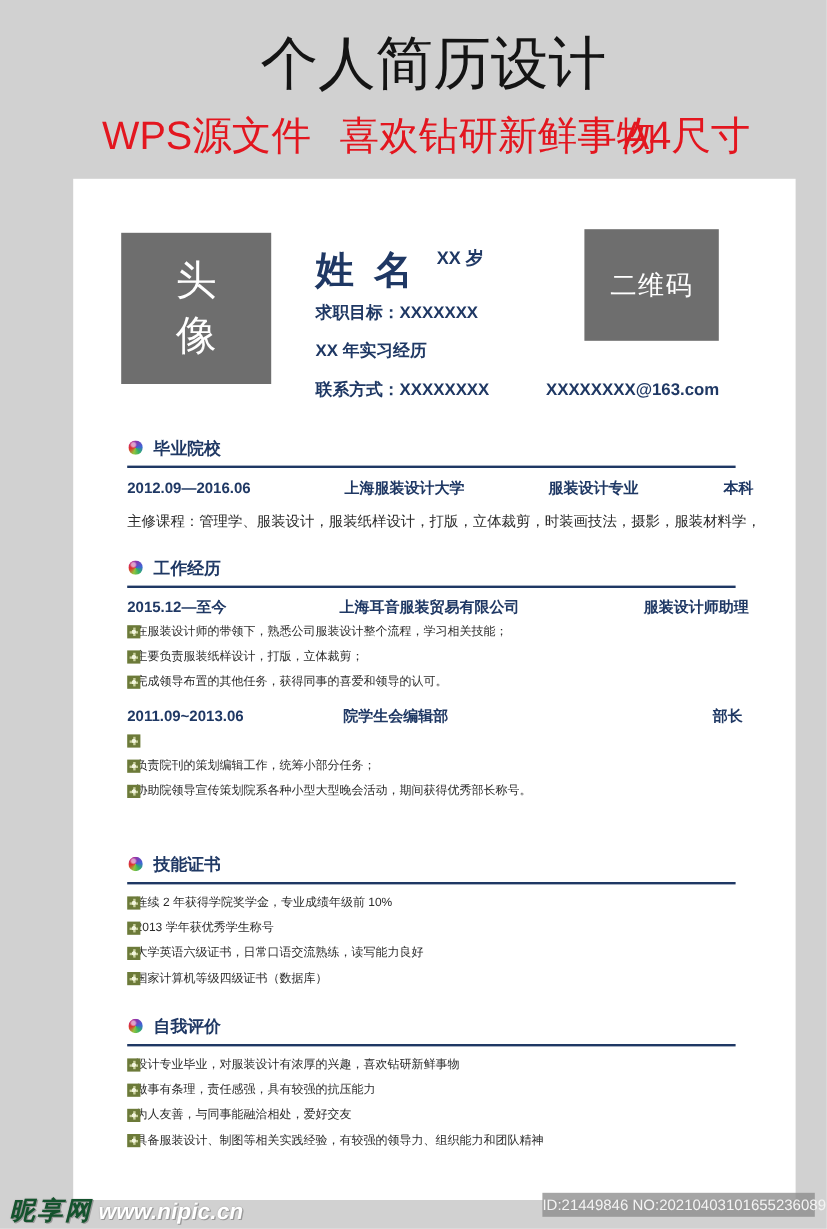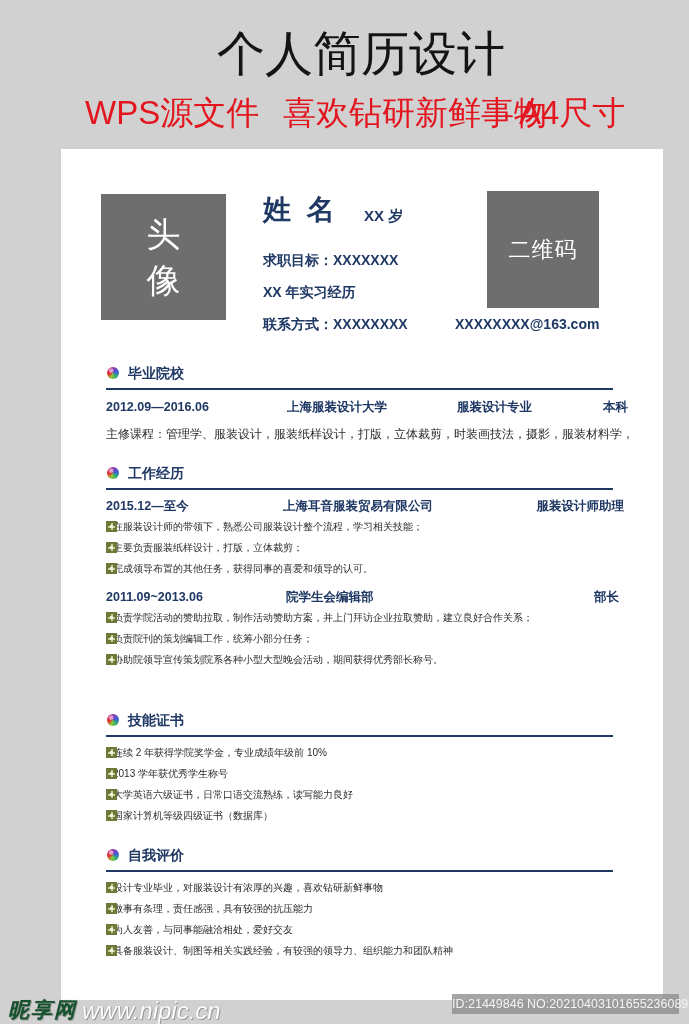--- a/index.html
+++ b/index.html
@@ -9,24 +9,24 @@
 
 
 .banner-title{left:217px;top:29px;font-size:48px;line-height:50px;color:#141414;white-space:nowrap;}
 .banner-sub{top:94px;font-size:33px;line-height:38px;color:#e3161f;white-space:nowrap;}
 
 
 .page{left:61px;top:149px;width:602px;height:851px;background:#ffffff;}
 
 .placeholder{background:#6e6e6e;color:#ffffff;display:flex;align-items:center;justify-content:center;}
 .photo{left:101px;top:194px;width:125px;height:126px;flex-direction:column;font-size:34px;line-height:46px;}
-.qr{left:487px;top:191px;width:112px;height:117px;font-size:22px;letter-spacing:1px;}
+.qr{left:487px;top:191px;width:112px;height:93px;font-size:22px;letter-spacing:1px;}
 
 .navy{color:#1f3864;font-weight:bold;white-space:nowrap;}
-.name{left:263px;top:189px;font-size:28px;line-height:42px;letter-spacing:4px;}
+.name{left:263px;top:204px;font-size:32px;line-height:42px;letter-spacing:4px;}
 .age{left:364px;top:206px;font-size:15px;line-height:20px;}
 .info{left:263px;font-size:14px;line-height:18px;}
 .email{left:455px;top:315px;font-size:14px;line-height:18px;}
 
 
 .section{left:106px;width:522px;}
 .sec-head{position:relative;height:20px;line-height:20px;padding-left:22px;font-size:14px;}
 .ball{position:absolute;left:1px;top:4px;width:12px;height:12px;border-radius:50%;
   background:radial-gradient(circle at 35% 30%,rgba(255,255,255,.55) 0 1.5px,transparent 3px),
              conic-gradient(from 20deg,#7a3db8,#3d66d6,#2fb06a,#93c43c,#e0332c,#c12a86,#7a3db8);}
@@ -38,21 +38,21 @@
 .bullets li{position:relative;height:21px;line-height:21px;padding-left:7px;font-size:10px;color:#2b2b2b;white-space:nowrap;}
 .bullet{position:absolute;left:0;top:5px;width:11px;height:11px;background:#6c7a39;}
 .bullet::after{content:"";position:absolute;left:2px;top:2px;width:7px;height:7px;
   background:radial-gradient(circle,#f2f4de 0 1.5px,transparent 2px),
              linear-gradient(#c8cf9c,#c8cf9c) center/7px 2px no-repeat,
              linear-gradient(#c8cf9c,#c8cf9c) center/2px 7px no-repeat;}
 
 
 .wm-logo{left:8px;top:998px;font-size:21px;line-height:24px;font-weight:bold;font-style:italic;color:#14532d;
   text-shadow:0 0 1px #8a8a8a,1px 1px 0 #9a9a9a;letter-spacing:2px;white-space:nowrap;}
-.wm-url{left:82px;top:1000px;font-size:24px;line-height:22px;font-weight:normal;font-style:italic;color:#ffffff;
+.wm-url{left:82px;top:1000px;font-size:19px;line-height:22px;font-weight:bold;font-style:italic;color:#ffffff;
   text-shadow:0 0 1px #8a8a8a,1px 1px 0 #9a9a9a;white-space:nowrap;}
 .wm-id{left:452px;top:994px;width:227px;height:20px;background:rgba(140,140,140,0.78);color:#f4f4f4;
   font-size:12.5px;line-height:20px;text-align:right;white-space:nowrap;}
 </style>
 </head>
 <body>
 
 <div class="abs banner-title">个人简历设计</div>
 <div class="abs banner-sub" style="left:85px">WPS源文件</div>
 <div class="abs banner-sub" style="left:283px">喜欢钻研新鲜事物</div>
@@ -108,21 +108,21 @@
     <li><span class="bullet"></span><span>主要负责服装纸样设计，打版，立体裁剪；</span></li>
     <li><span class="bullet"></span><span>完成领导布置的其他任务，获得同事的喜爱和领导的认可。</span></li>
   </ul>
 
   <div class="row navy" style="margin-top:8px">
     <span style="left:0">2011.09~2013.06</span>
     <span style="left:180px">院学生会编辑部</span>
     <span style="right:9px">部长</span>
   </div>
   <ul class="bullets">
-    <li><span class="bullet"></span><span>负责学院活动的赞助拉取，制作活动赞助方案，并上门拜访企业拉取赞助，建立良好合作关系；</span></li>
+    <li><span class="bullet"></span></li>
     <li><span class="bullet"></span><span>负责院刊的策划编辑工作，统筹小部分任务；</span></li>
     <li><span class="bullet"></span><span>协助院领导宣传策划院系各种小型大型晚会活动，期间获得优秀部长称号。</span></li>
   </ul>
 </div>
 
 <div class="abs section" style="top:710px">
   <div class="sec-head navy">
     <span class="ball"></span>
     <span>技能证书</span>
   </div>

